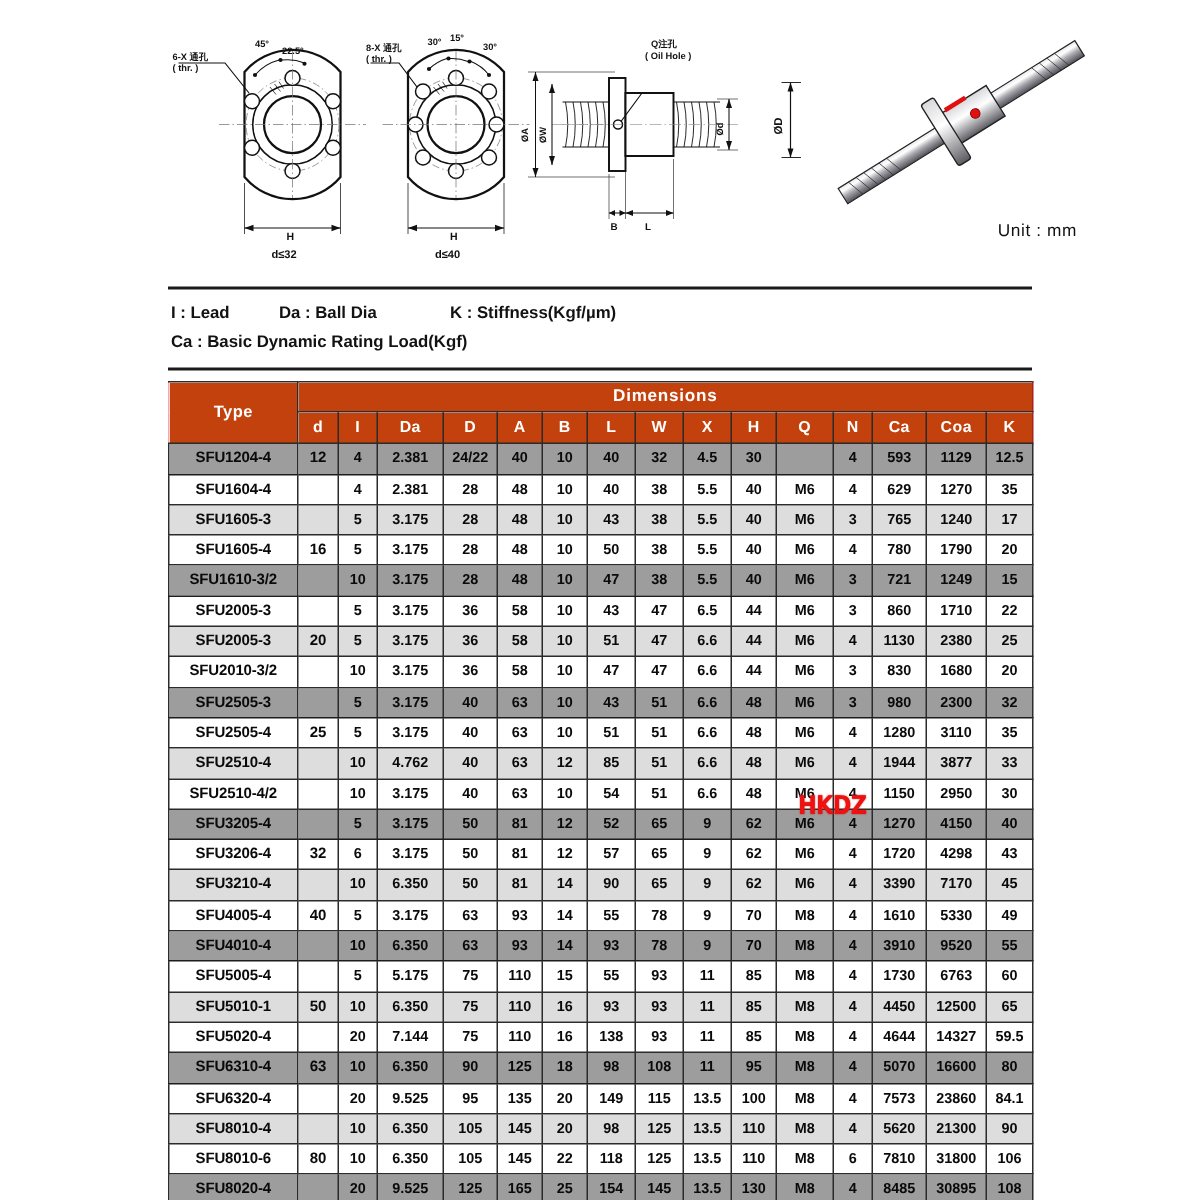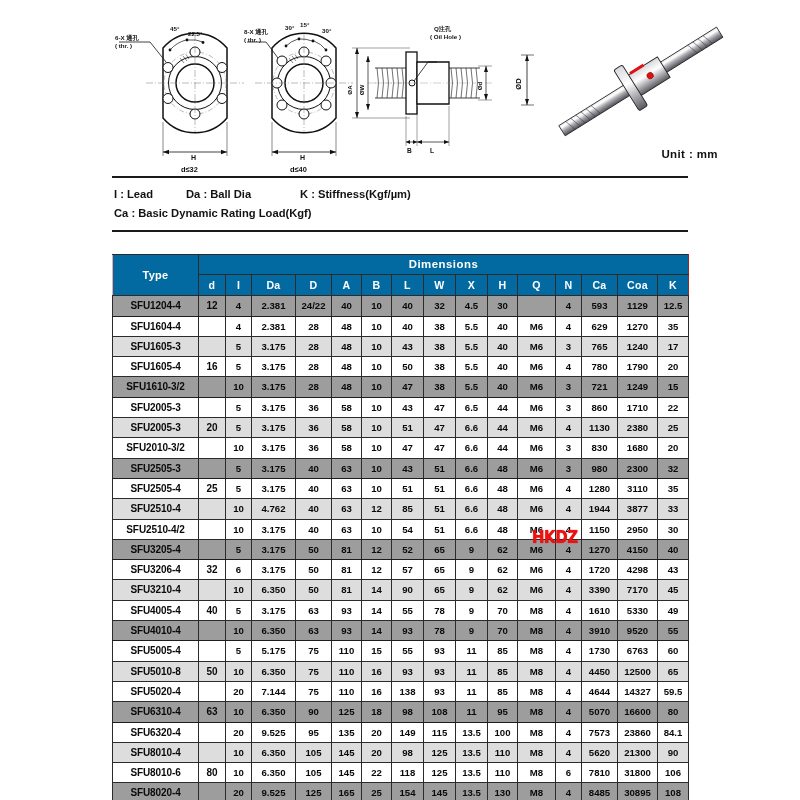--- a/index.html
+++ b/index.html
@@ -11,27 +11,27 @@
     overflow:hidden;
   }
   .page{position:relative;width:800px;height:800px;}
 
   
   .drawing{position:relative;width:800px;height:182px;}
   .dwg-svg{position:absolute;left:0;top:0;}
 
   .unit-label{
     position:absolute;right:82px;top:148px;
-    font-size:11.5px;font-weight:bold;color:#111;
+    font-size:11.5px;font-weight:normal;color:#111;
     letter-spacing:.4px;
   }
 
   
   .legend{
-    position:absolute;left:112px;top:176px;width:576px;
+    position:absolute;left:112px;top:191px;width:576px;
   }
   .legend-rule-top{
     border-top:2.5px solid #1a1a1a;
     width:576px;height:0;
   }
   .legend-rows{padding:7px 0 6px 2px;}
   .legend-row{
     display:flex;align-items:baseline;
     font-size:11.2px;font-weight:bold;color:#121212;
     height:19px;line-height:19px;white-space:nowrap;
@@ -57,21 +57,21 @@
   table.spec th,table.spec td{
     border:1px solid #2b2b2b;
     text-align:center;
     padding:0;
     height:19.3px;
     line-height:19.3px;
     overflow:hidden;
     white-space:nowrap;
   }
   thead th{
-    background:#0369a1;
+    background:#c2410c;
     color:#ffffff;
     font-size:10.6px;
     letter-spacing:.3px;
     border-color:#7d1818;
     border-top:1px solid #a82222;
   }
   thead th.type-head{
     font-size:11px;
     border-left:1px solid #fca5a5;
   }
@@ -712,21 +712,21 @@
             <td>93</td>
             <td>11</td>
             <td>85</td>
             <td>M8</td>
             <td>4</td>
             <td>1730</td>
             <td>6763</td>
             <td>60</td>
           </tr>
           <tr class="sh-light">
-            <td class="type">SFU5010-8</td>
+            <td class="type">SFU5010-1</td>
             <td class="dcol">50</td>
             <td>10</td>
             <td>6.350</td>
             <td>75</td>
             <td>110</td>
             <td>16</td>
             <td>93</td>
             <td>93</td>
             <td>11</td>
             <td>85</td>

